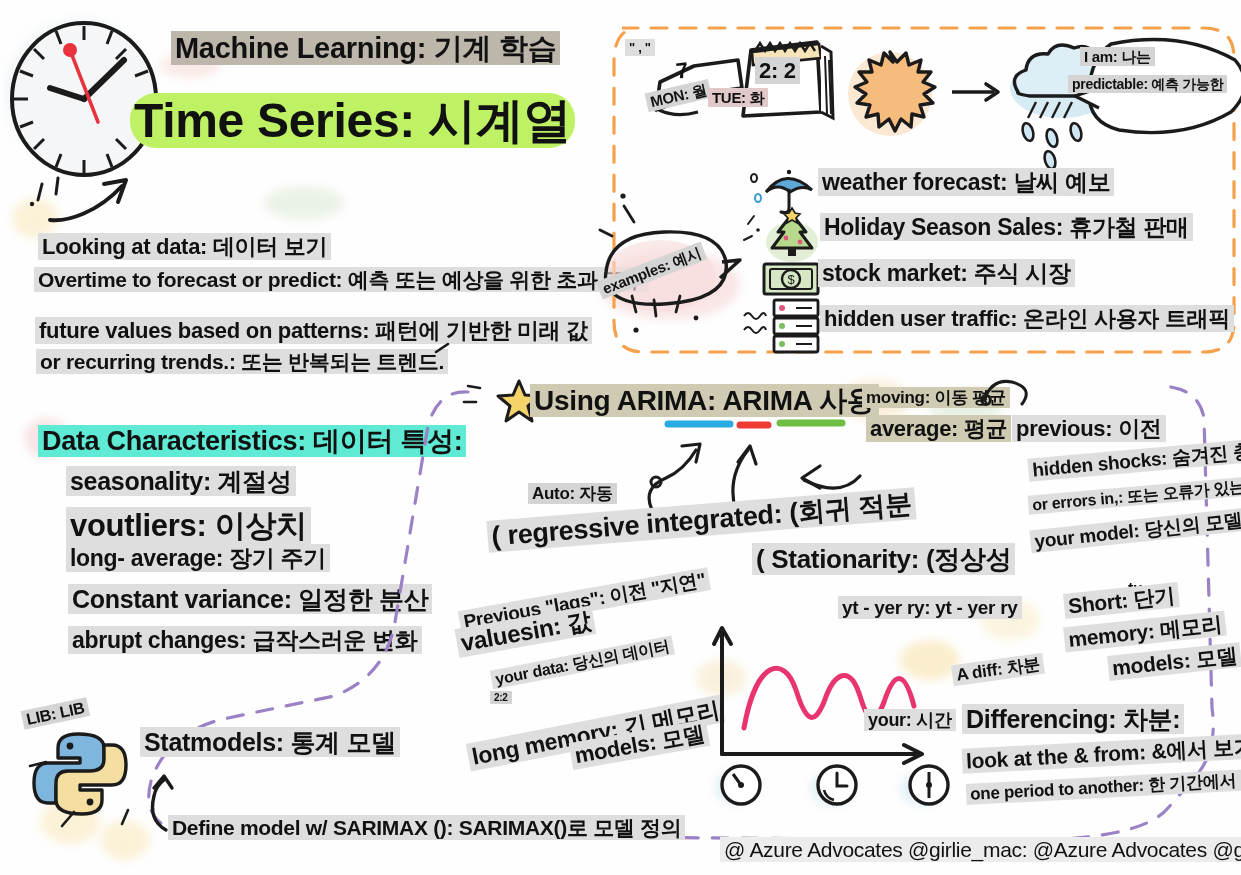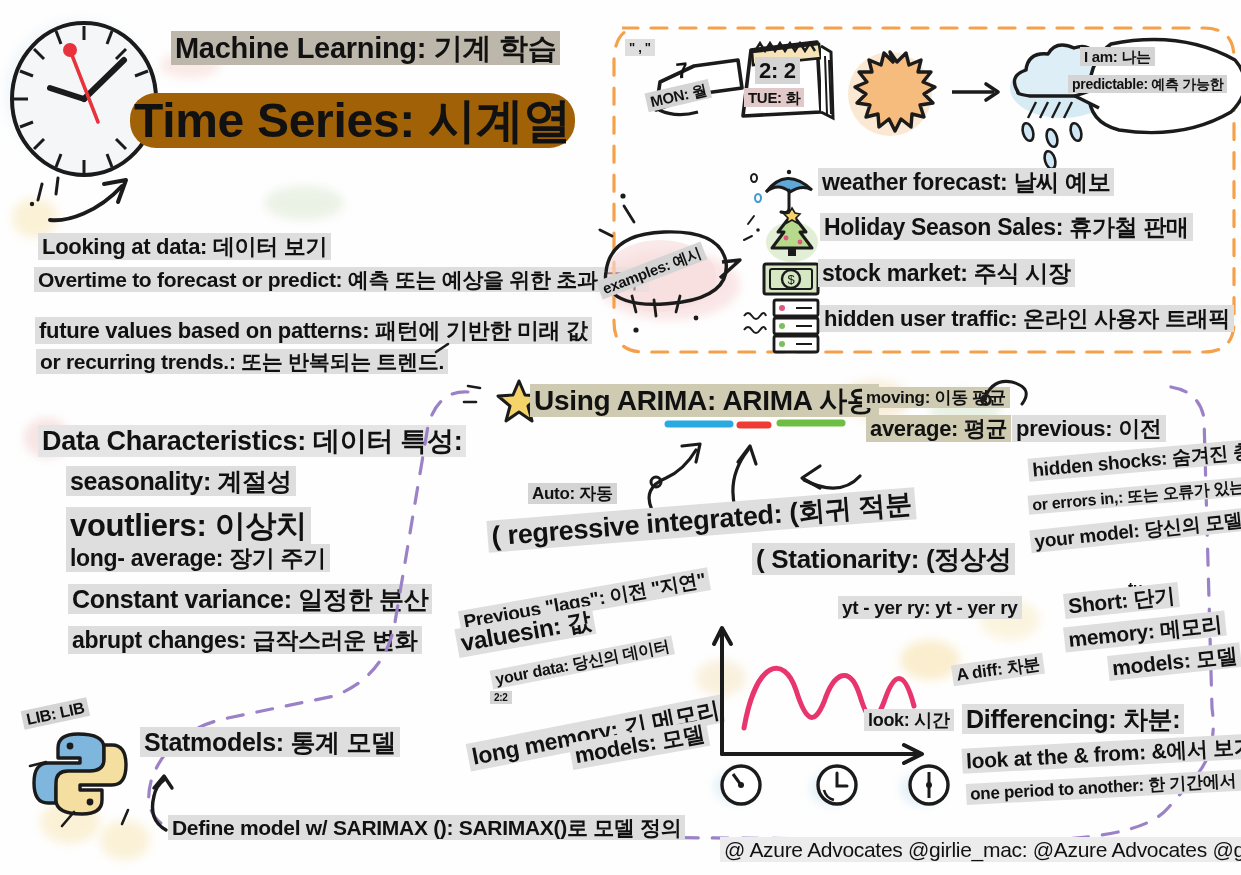--- a/index.html
+++ b/index.html
@@ -3,24 +3,24 @@
 <meta charset="utf-8">
 <style>
   html,body{margin:0;padding:0;background:#fff;}
   body{width:1241px;height:875px;position:relative;overflow:hidden;
        font-family:"Liberation Sans","DejaVu Sans",sans-serif;color:#111;}
   .sheet{position:absolute;inset:0;background:#fefefe;}
   .t{position:absolute;white-space:nowrap;font-weight:700;color:#111;letter-spacing:-0.3px;}
   .hl{background:#d6d6d6;padding:1px 4px;box-decoration-break:clone;-webkit-box-decoration-break:clone;}
   .hl-grey{background:#d4d4d4;}
   .hl-lgrey{background:#dedede;}
-  .hl-blue{background:#a16207;border-radius:26px;}
+  .hl-blue{background:#bef264;border-radius:26px;}
   .hl-tan{background:#bdb6ab;}
   .hl-sage{background:#cdd2c6;}
-  .hl-pink{background:#e5e5e5;}
+  .hl-pink{background:#5eead4;}
   .hl-olive{background:#cfcbb2;}
   .hl-pinkish{background:#e2c9c9;}
   svg{position:absolute;overflow:visible;}
   .blob{position:absolute;border-radius:50%;filter:blur(5px);opacity:.55;}
 </style>
 </head>
 <body>
 
 <div class="sheet">
 
@@ -119,21 +119,21 @@
   <svg width="110" height="110" style="left:735px;top:36px;">
     <path d="M8 80 L16 14 L82 6 L86 76 Z" fill="#fff" stroke="#1b1b1b" stroke-width="3.6" stroke-linejoin="round"></path>
     <path d="M17 16 L84 8 L86 22 L18 29 Z" fill="#f6e3b7" stroke="#1b1b1b" stroke-width="2.6"></path>
     <path d="M20 15 l5 -8 l5 8 l5 -8 l5 8 l5 -8 l5 8 l5 -8 l5 8 l5 -8 l5 8 l5 -8 l5 8" fill="none" stroke="#1b1b1b" stroke-width="2.4"></path>
     <path d="M86 10 L96 16 L98 82 L86 76" fill="#fff" stroke="#1b1b1b" stroke-width="3"></path>
     <path d="M90 20 L92 78 M94 24 L96 78" stroke="#1b1b1b" stroke-width="2"></path>
   </svg>
   <div class="t" style="left:755px;top:58px;font-size:22px;">
     <span class="hl hl-grey">2: 2</span>
   </div>
-  <div class="t" style="left:744px;top:89px;font-size:15px;">
+  <div class="t" style="left:708px;top:89px;font-size:15px;">
     <span class="hl hl-pinkish">TUE: 화</span>
   </div>
 
   <svg width="110" height="110" style="left:836px;top:40px;">
     <circle cx="54" cy="54" r="42" fill="#f6cfa0" opacity=".45"></circle>
     <path d="M54 12 l7 10 9 -9 3 12 12 -5 -3 12 13 0 -8 10 12 5 -11 7 9 9 -13 2 4 12 -12 -3 -1 13 -10 -8 -6 12 -6 -12 -10 8 -1 -13 -12 3 4 -12 -13 -2 9 -9 -11 -7 12 -5 -8 -10 13 0 -3 -12 12 5 3 -12 9 9 Z" fill="#F5BC7E" stroke="#1b1b1b" stroke-width="3.4" stroke-linejoin="round"></path>
   </svg>
 
   <svg width="60" height="30" style="left:950px;top:78px;">
     <line x1="2" y1="14" x2="44" y2="14" stroke="#1b1b1b" stroke-width="3.6"></line>
@@ -348,21 +348,21 @@
   </div>
 
   <svg width="230" height="180" style="left:708px;top:624px;">
     <line x1="14" y1="8" x2="14" y2="130" stroke="#1b1b1b" stroke-width="4" stroke-linecap="round"></line>
     <path d="M6 20 L14 4 L23 20" fill="none" stroke="#1b1b1b" stroke-width="4" stroke-linejoin="round" stroke-linecap="round"></path>
     <line x1="14" y1="130" x2="208" y2="130" stroke="#1b1b1b" stroke-width="4" stroke-linecap="round"></line>
     <path d="M196 121 L214 130 L196 139" fill="none" stroke="#1b1b1b" stroke-width="4" stroke-linejoin="round" stroke-linecap="round"></path>
     <path d="M36 104 C48 36 76 30 88 66 C98 98 106 102 116 78 C126 48 142 40 152 72 C160 98 166 104 176 78 C186 48 196 44 206 82" fill="none" stroke="#E8356D" stroke-width="5" stroke-linecap="round"></path>
   </svg>
   <div class="t" style="left:864px;top:708px;font-size:18px;">
-    <span class="hl hl-lgrey">look: 시간</span>
+    <span class="hl hl-lgrey">your: 시간</span>
   </div>
 
   <svg width="46" height="46" style="left:718px;top:762px;">
     <circle cx="23" cy="23" r="19" fill="#fff" stroke="#1b1b1b" stroke-width="3.4"></circle>
     <line x1="23" y1="23" x2="15" y2="12" stroke="#1b1b1b" stroke-width="3"></line>
     <circle cx="23" cy="23" r="3" fill="#1b1b1b"></circle>
   </svg>
   <svg width="46" height="46" style="left:814px;top:762px;">
     <circle cx="23" cy="23" r="19" fill="#fff" stroke="#1b1b1b" stroke-width="3.4"></circle>
     <path d="M23 11 L23 24 L33 24" fill="none" stroke="#1b1b1b" stroke-width="3" stroke-linecap="round"></path>

